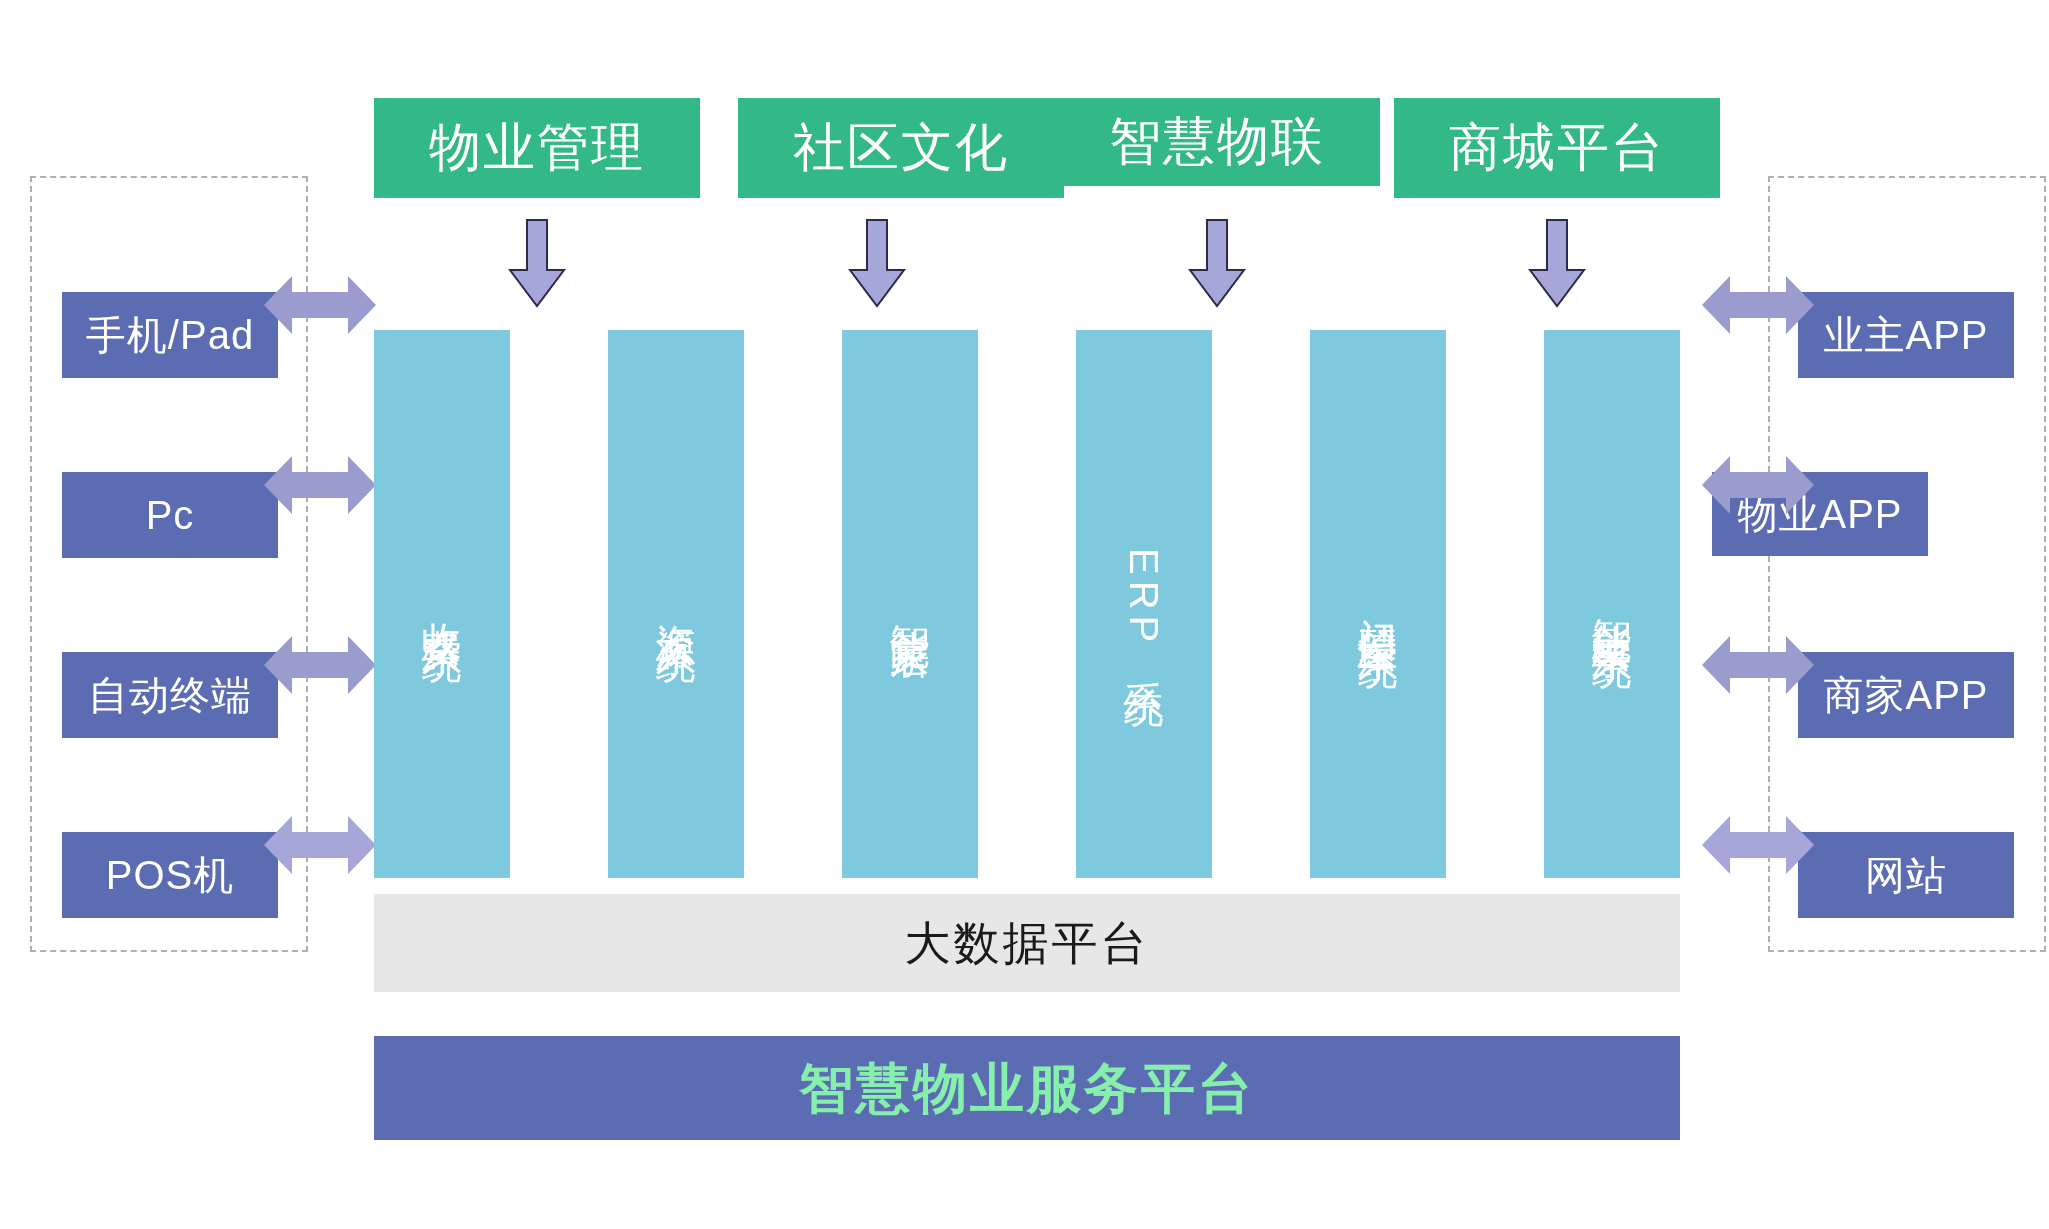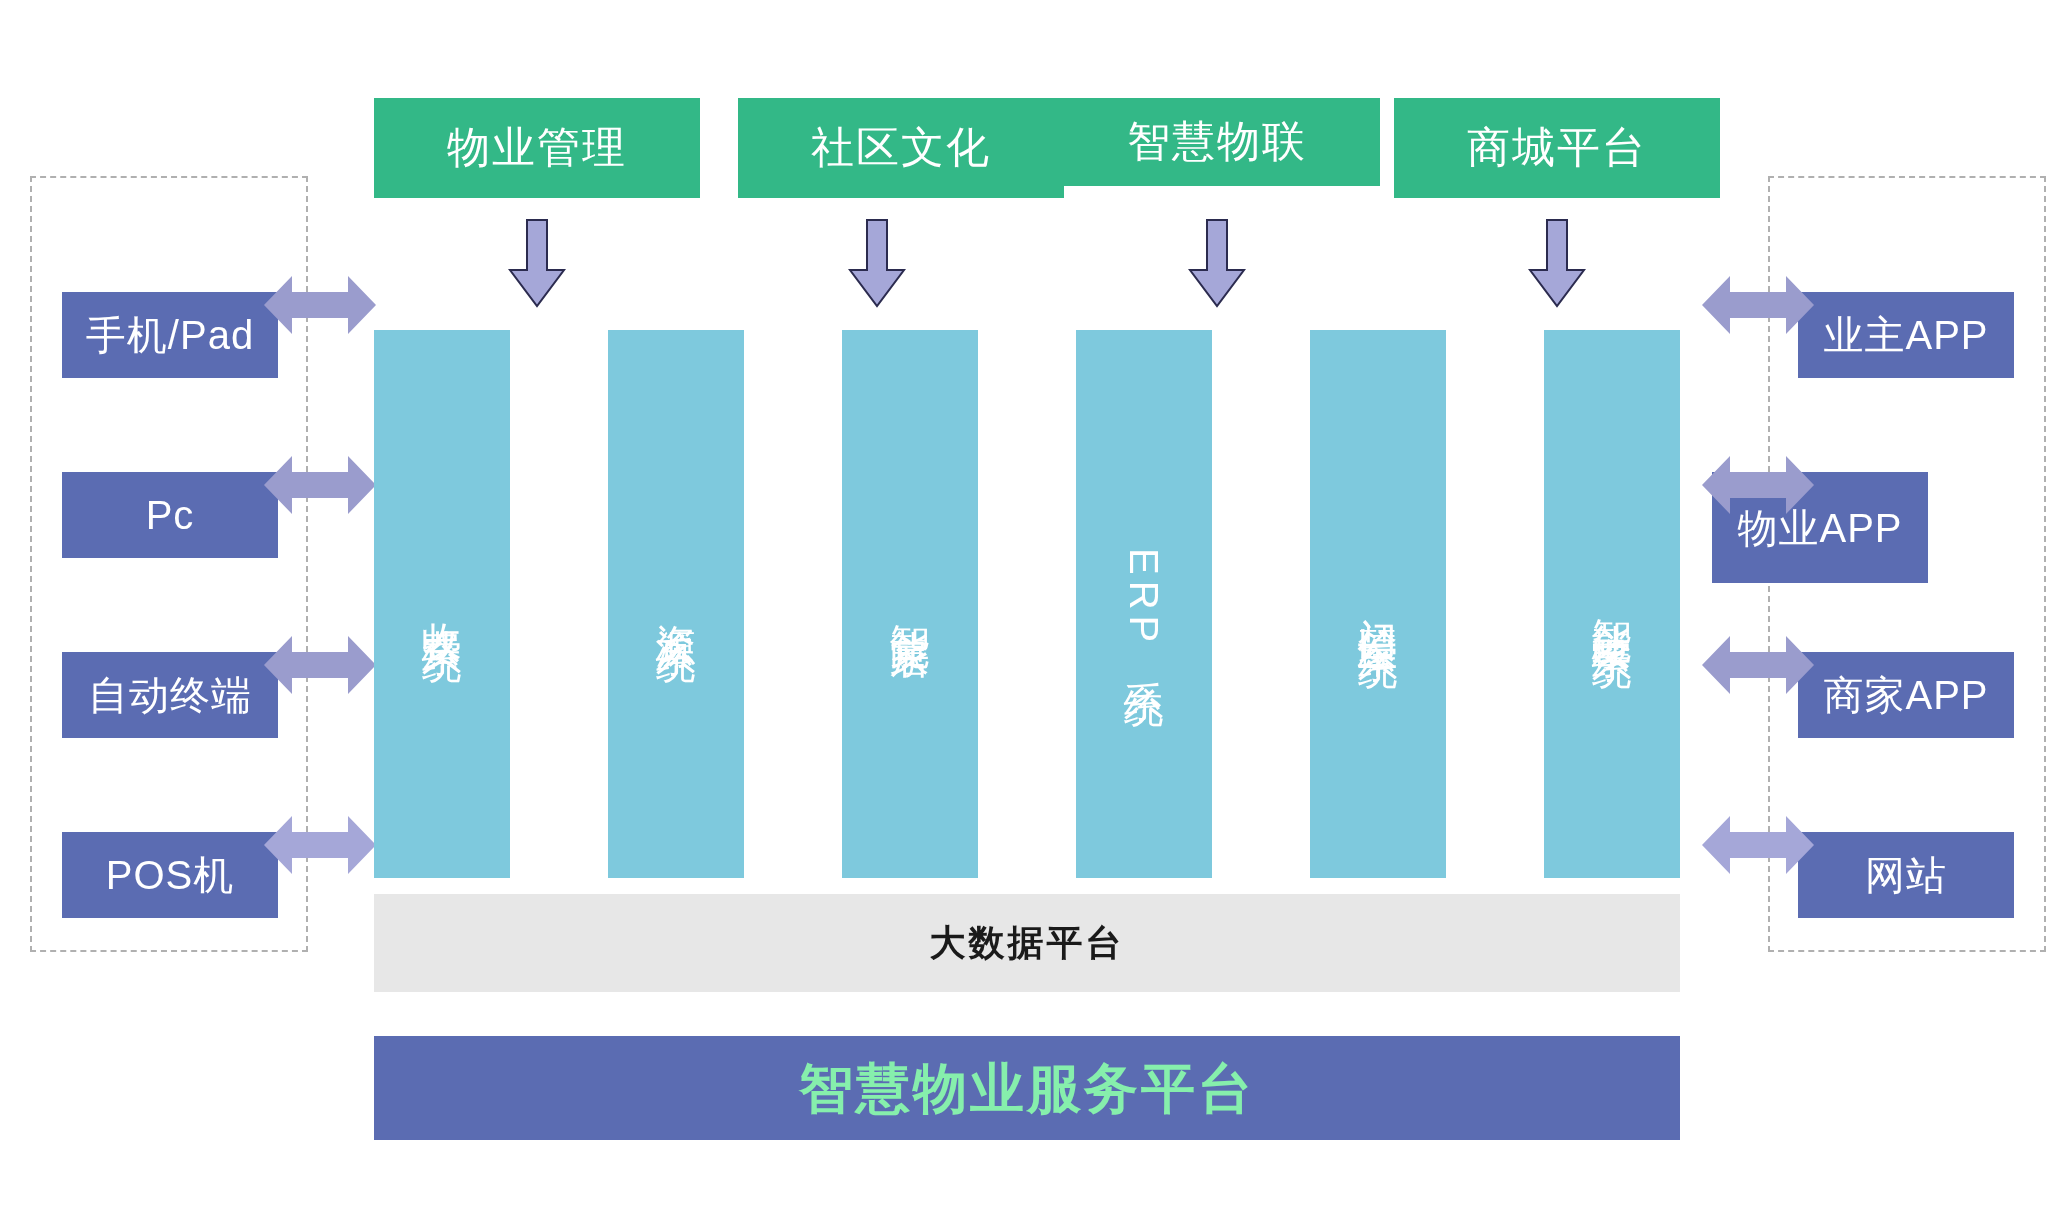--- a/index.html
+++ b/index.html
@@ -34,21 +34,21 @@
     align-items: center;
     justify-content: center;
     color: #ffffff;
     text-align: center;
     line-height: 1.15;
   }
 
   
   .green-box {
     background: #33b887;
-    font-size: 43px;
+    font-size: 52px;
     letter-spacing: 2px;
   }
 
   
   .device-box {
     background: #5b6cb2;
     font-size: 40px;
     letter-spacing: 1px;
     margin-top: 30px;
   }
@@ -63,22 +63,22 @@
     white-space: nowrap;
   }
   .system-col.latin {
     text-orientation: mixed;
   }
 
   
   .gray-bar {
     background: #e7e7e7;
     color: #1a1a1a;
-    font-size: 36px;
-    font-weight: bold;
+    font-size: 46px;
+    font-weight: normal;
     letter-spacing: 3px;
   }
   .blue-bar {
     background: #5b6cb2;
     color: #86efac;
     font-size: 54px;
     font-weight: bold;
     letter-spacing: 3px;
   }
 
@@ -167,21 +167,21 @@
   </div>
   <div class="arrow-lr" style="left:262px; top:808px;">
     <svg viewBox="0 0 116 74" preserveAspectRatio="none">
       <polygon points="2,37 30,8 30,24 86,24 86,8 114,37 86,66 86,50 30,50 30,66" fill="#a5a7d8"></polygon>
     </svg>
   </div>
 
   <div class="box device-box" style="left:1798px; top:262px; width:216px; height:86px;">
     <span>业主APP</span>
   </div>
-  <div class="box device-box" style="left:1712px; top:442px; width:216px; height:111px;">
+  <div class="box device-box" style="left:1712px; top:442px; width:216px; height:84px;">
     <span>物业APP</span>
   </div>
   <div class="box device-box" style="left:1798px; top:622px; width:216px; height:86px;">
     <span>商家APP</span>
   </div>
   <div class="box device-box" style="left:1798px; top:802px; width:216px; height:86px;">
     <span>网站</span>
   </div>
 
   <div class="arrow-lr" style="left:1700px; top:268px;">

